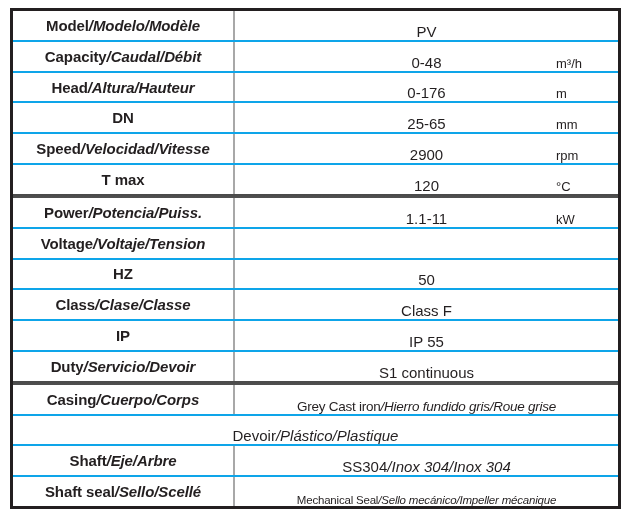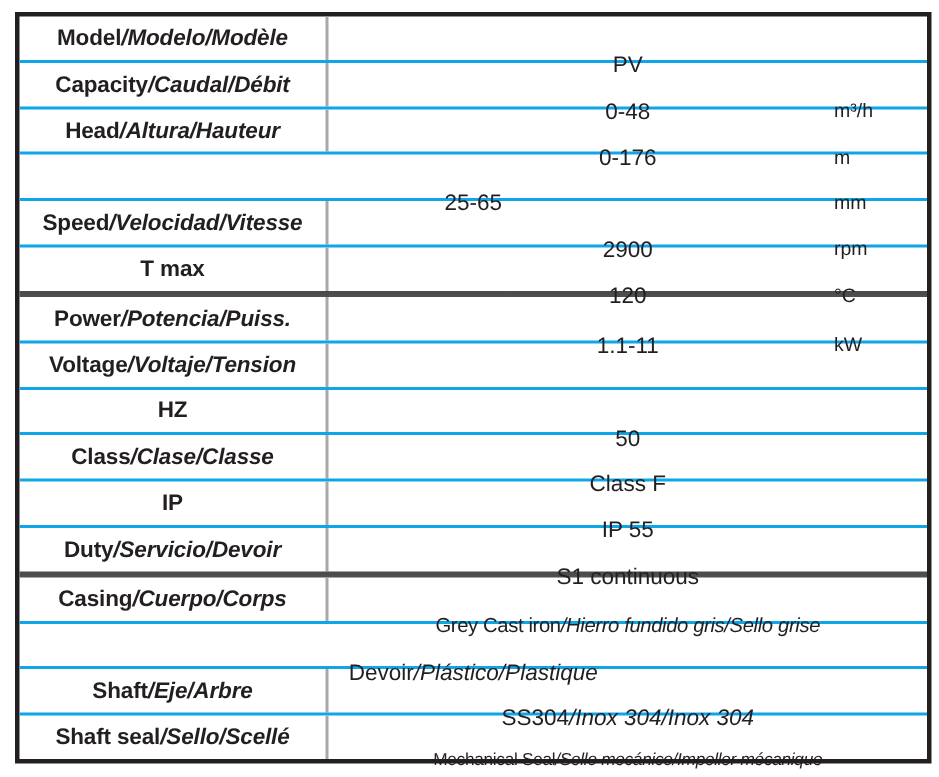--- a/index.html
+++ b/index.html
@@ -35,36 +35,36 @@
     border-top: 2px solid #0ea5e9;
   }
   .row:first-child {
     border-top: none;
   }
   .row.thick {
     border-top: 4px solid #000000;
     border-image: linear-gradient(#4a4a4a, #b4b4b4, #4a4a4a) 1;
   }
   .cell-label {
-    width: 206px;
+    width: 222px;
     box-sizing: border-box;
     border-right: 2px solid #a8a8a8;
     display: flex;
     align-items: center;
     justify-content: center;
     font-size: 15px;
     font-weight: bold;
     letter-spacing: -0.1px;
     white-space: nowrap;
   }
   .cell-value {
     flex: 1;
     position: relative;
     display: flex;
-    align-items: flex-start;
+    align-items: flex-end;
     justify-content: center;
     font-size: 15px;
     white-space: nowrap;
     margin-top: 24px;
   }
   .i18n {
     font-style: italic;
   }
   .unit {
     position: absolute;
@@ -107,20 +107,23 @@
     <div class="row">
     <div class="cell-label">
       <span><span class="lab-en">Head</span><span class="i18n lab-i18n">/Altura/Hauteur</span></span>
     </div>
     <div class="cell-value">
       <span class="val"><span class="v-en">0-176</span><span class="i18n v-i18n"></span></span>
       <span class="unit">m</span>
     </div>
   </div>
     <div class="row">
+    <div class="cell-label">
+      <span><span class="lab-en">DN</span><span class="i18n lab-i18n"></span></span>
+    </div>
     <div class="cell-value">
       <span class="val"><span class="v-en">25-65</span><span class="i18n v-i18n"></span></span>
       <span class="unit">mm</span>
     </div>
   </div>
     <div class="row">
     <div class="cell-label">
       <span><span class="lab-en">Speed</span><span class="i18n lab-i18n">/Velocidad/Vitesse</span></span>
     </div>
     <div class="cell-value">
@@ -185,21 +188,21 @@
     <div class="cell-value">
       <span class="val"><span class="v-en">S1 continuous</span><span class="i18n v-i18n"></span></span>
       <span class="unit"></span>
     </div>
   </div>
     <div class="row thick">
     <div class="cell-label">
       <span><span class="lab-en">Casing</span><span class="i18n lab-i18n">/Cuerpo/Corps</span></span>
     </div>
     <div class="cell-value">
-      <span class="val v-fit"><span class="v-en">Grey Cast iron</span><span class="i18n v-i18n">/Hierro fundido gris/Sello grise</span></span>
+      <span class="val v-fit"><span class="v-en">Grey Cast iron</span><span class="i18n v-i18n">/Hierro fundido gris/Roue grise</span></span>
       <span class="unit"></span>
     </div>
   </div>
     <div class="row">
     <div class="cell-value">
       <span class="val"><span class="v-en">Devoir</span><span class="i18n v-i18n">/Plástico/Plastique</span></span>
       <span class="unit"></span>
     </div>
   </div>
     <div class="row">

